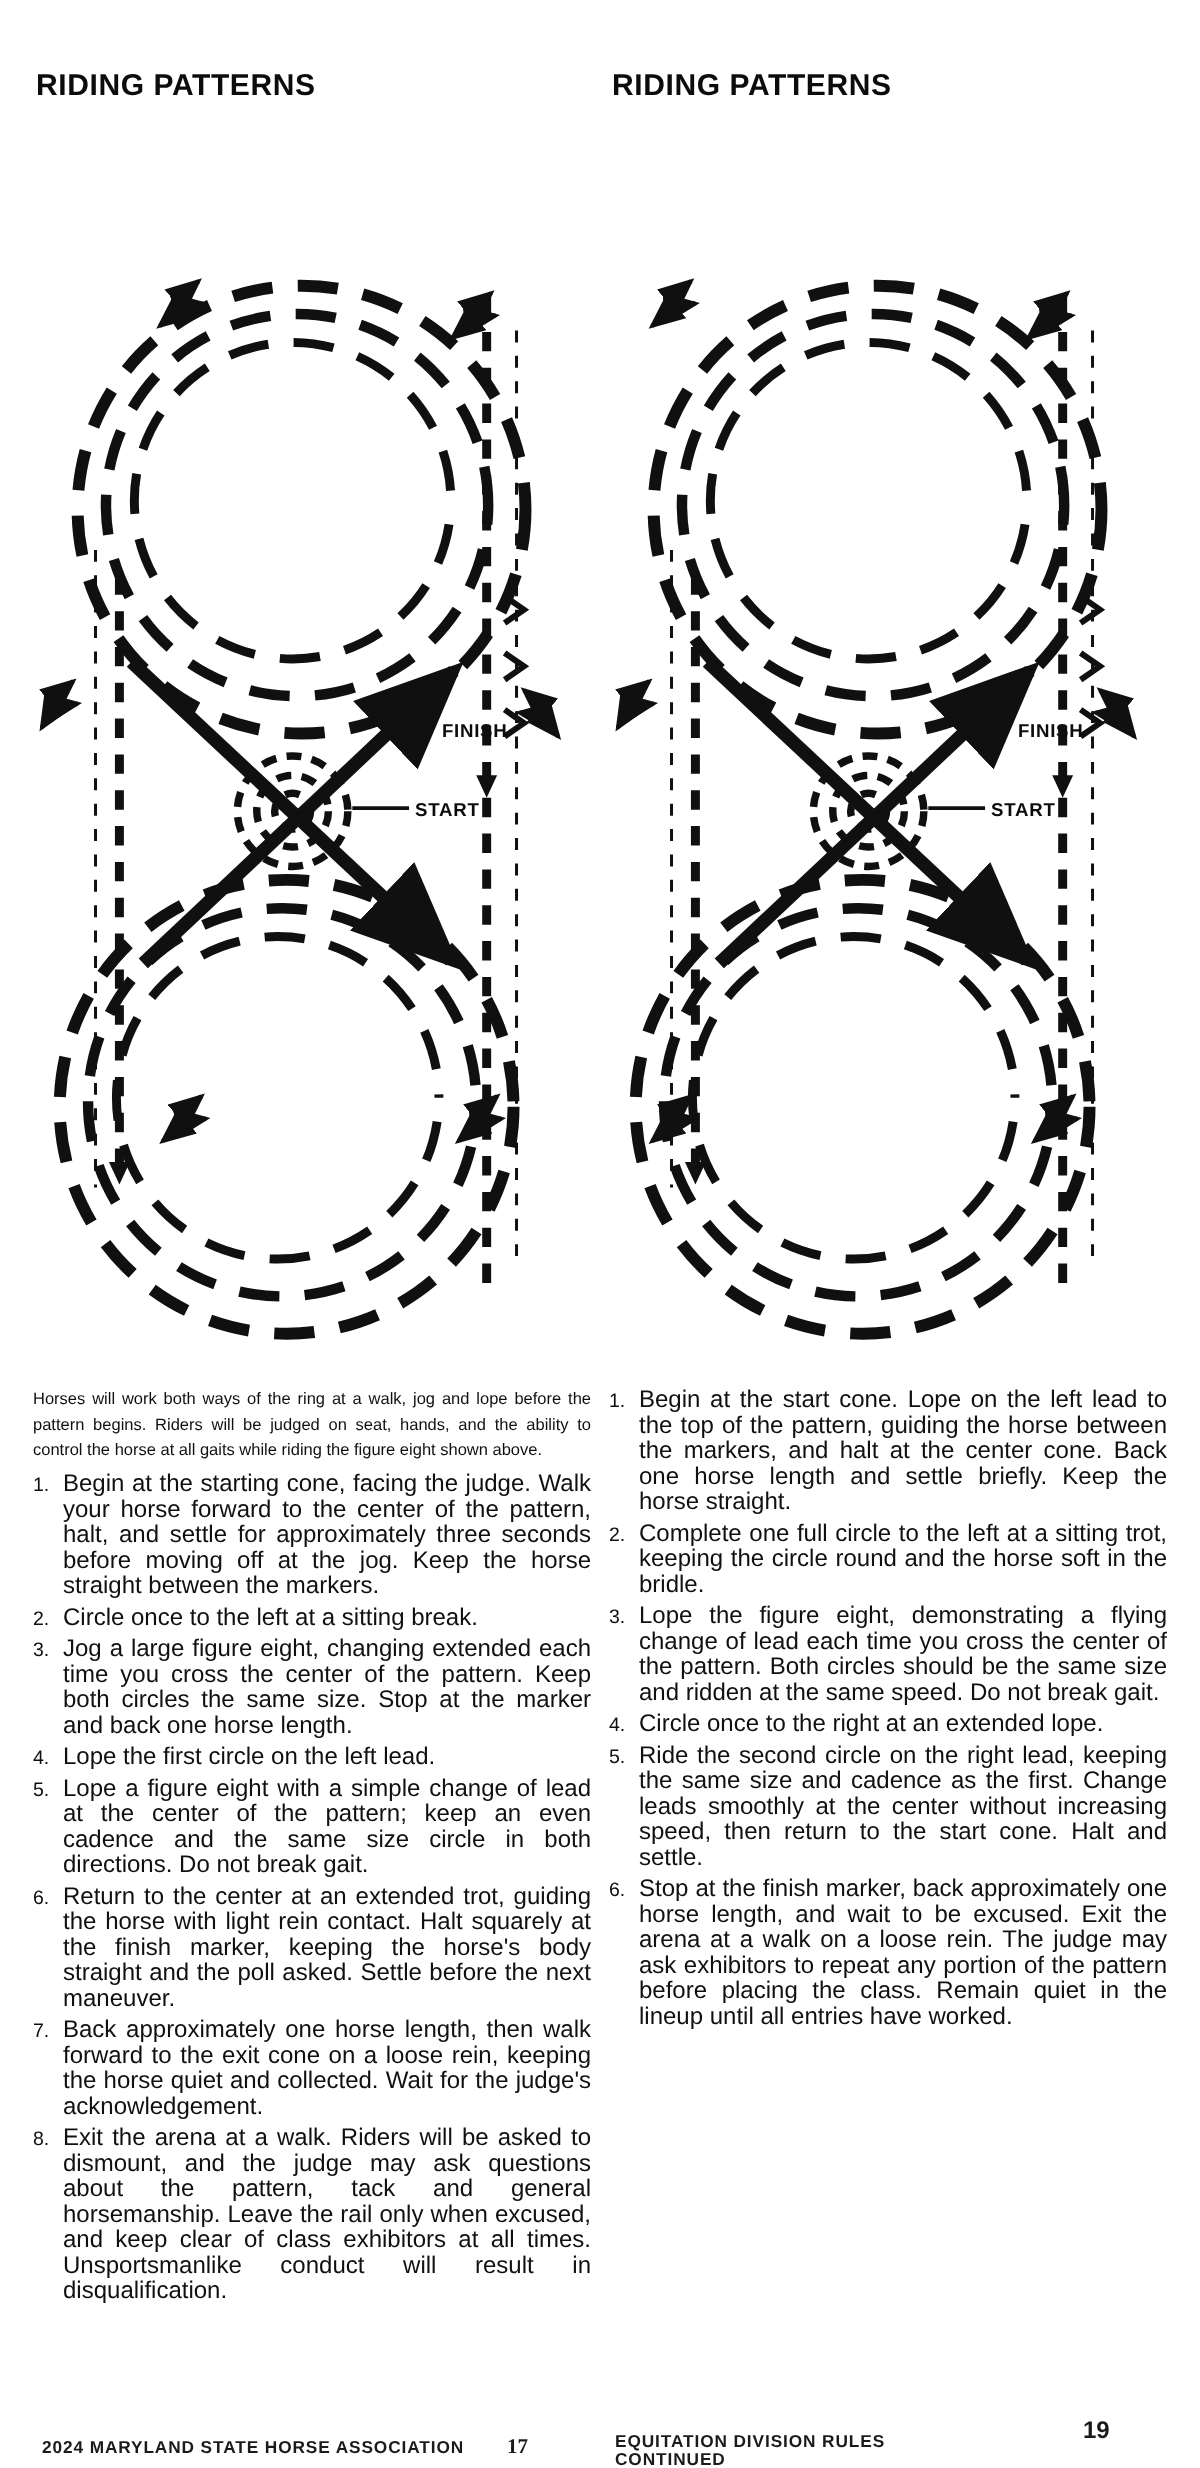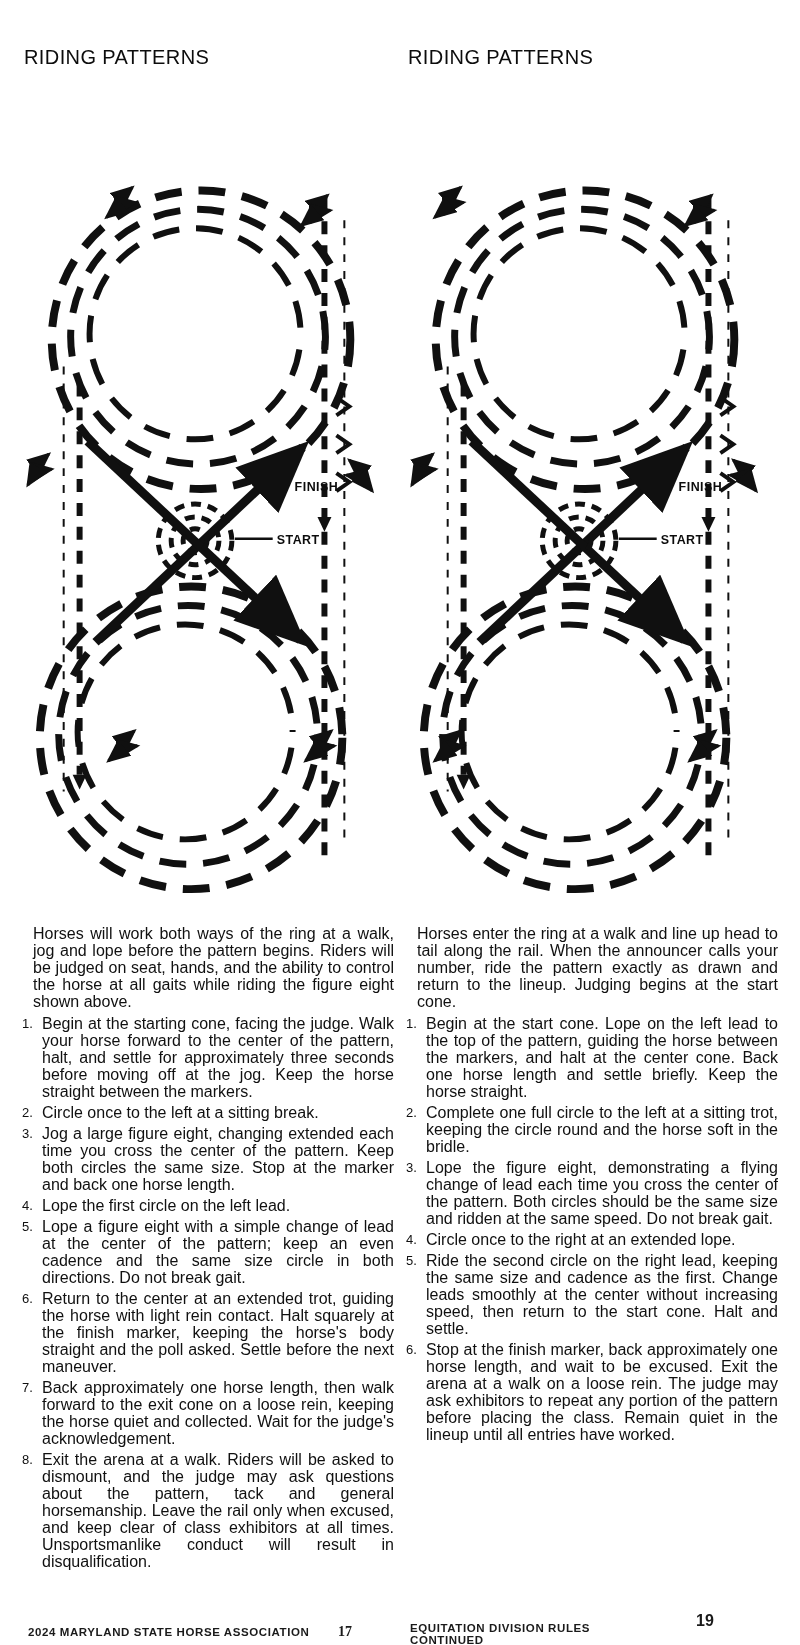--- a/index.html
+++ b/index.html
@@ -4,51 +4,51 @@
 <style>
   html,body{margin:0;padding:0;}
   body{
     width:800px;height:1645px;position:relative;background:#ffffff;color:#101010;
     font-family:"Liberation Sans",sans-serif;overflow:hidden;
   }
   .col{position:absolute;top:46px;width:372px;}
   #col-left{left:22px;}
   #col-right{left:406px;}
   .pattern-title{
-    font-size:20px;font-weight:400;letter-spacing:.4px;color:#0c0c0c;
+    font-size:20px;font-weight:700;letter-spacing:.4px;color:#0c0c0c;
     margin:0 0 2px 2px;font-family:"Liberation Sans",sans-serif;
   }
   .fig8{display:block;width:372px;height:846px;margin-top:4px;}
   
   .loop circle{fill:none;stroke:#101010;stroke-width:8;stroke-dasharray:27 17;}
   .loop circle:nth-child(2),.loop circle:nth-child(5){stroke-width:7;stroke-dashoffset:14;}
   .loop circle:nth-child(3),.loop circle:nth-child(6){stroke-width:6;stroke-dashoffset:28;}
   .knot circle{fill:none;stroke:#101010;stroke-width:5;stroke-dasharray:10 7;}
   .xline{stroke:#101010;stroke-width:9;}
   .dash-bold{stroke:#101010;stroke-width:6;stroke-dasharray:13 11;}
   .dash-thin{stroke:#101010;stroke-width:2;stroke-dasharray:8 9;}
   .lead{stroke:#101010;stroke-width:2.5;}
   .chev{fill:none;stroke:#101010;stroke-width:4;}
   .cone line{stroke:#101010;stroke-width:3;}
   .dlabel{font-family:"Liberation Sans",sans-serif;font-size:12.5px;font-weight:700;fill:#0c0c0c;letter-spacing:.5px;}
   
   .textblock{margin-top:6px;}
-  .intro{font-size:16px;line-height:17px;text-align:justify;margin:0 0 5px 11px;}
+  .intro{font-size:11px;line-height:17px;text-align:justify;margin:0 0 5px 0;}
   .steps{margin:0;}
   .step{display:flex;gap:5px;margin-top:4px;}
   .step .n{min-width:15px;font-size:13px;line-height:17px;font-weight:400;}
   .step .t{font-size:16px;line-height:17px;text-align:justify;flex:1;}
   
   .footer{position:absolute;top:1612px;left:0;width:646px;height:33px;}
   .footer-text{position:absolute;font-size:11.5px;font-weight:700;letter-spacing:.6px;color:#1a1a1a;}
   #footer-text-left{left:28px;top:14px;}
   #footer-text-right{left:410px;top:10px;}
   .page-num{position:absolute;font-size:14px;font-weight:700;color:#1a1a1a;}
   #page-num-left{left:338px;top:12px;font-family:Liberation Serif, serif;}
-  #page-num-right{left:696px;top:0px;font-size:16px;}
+  #page-num-right{left:722px;top:0px;font-size:16px;}
 </style>
 </head>
 <body>
 
 <div class="col" id="col-left">
   <h1 class="pattern-title">RIDING PATTERNS</h1>
 
   <svg class="fig8" viewBox="0 0 370 850" aria-hidden="true">
     <defs>
       <marker id="ah-L" markerWidth="9" markerHeight="8" refX="7" refY="3.5" orient="auto">
@@ -222,21 +222,20 @@
       <line x1="-2" y1="14" x2="-13" y2="23" marker-end="url(#ah-R)"></line>
     </g>
     <g class="cone" transform="translate(296,668)">
       <line x1="0" y1="4" x2="13" y2="-7" marker-end="url(#ah-R)"></line>
       <line x1="2" y1="10" x2="16" y2="8" marker-end="url(#ah-R)"></line>
       <line x1="-2" y1="14" x2="-13" y2="23" marker-end="url(#ah-R)"></line>
     </g>
   </svg>
 
   <div class="textblock">
-    <p class="intro">Horses enter the ring at a walk and line up head to tail along the rail. When the announcer calls your number, ride the pattern exactly as drawn and return to the lineup. Judging begins at the start cone.</p>
     <div class="steps">
       <div class="step">
           <span class="n">1.</span>
           <span class="t">Begin at the start cone. Lope on the left lead to the top of the pattern, guiding the horse between the markers, and halt at the center cone. Back one horse length and settle briefly. Keep the horse straight.</span>
         </div>
       <div class="step">
           <span class="n">2.</span>
           <span class="t">Complete one full circle to the left at a sitting trot, keeping the circle round and the horse soft in the bridle.</span>
         </div>
       <div class="step">

